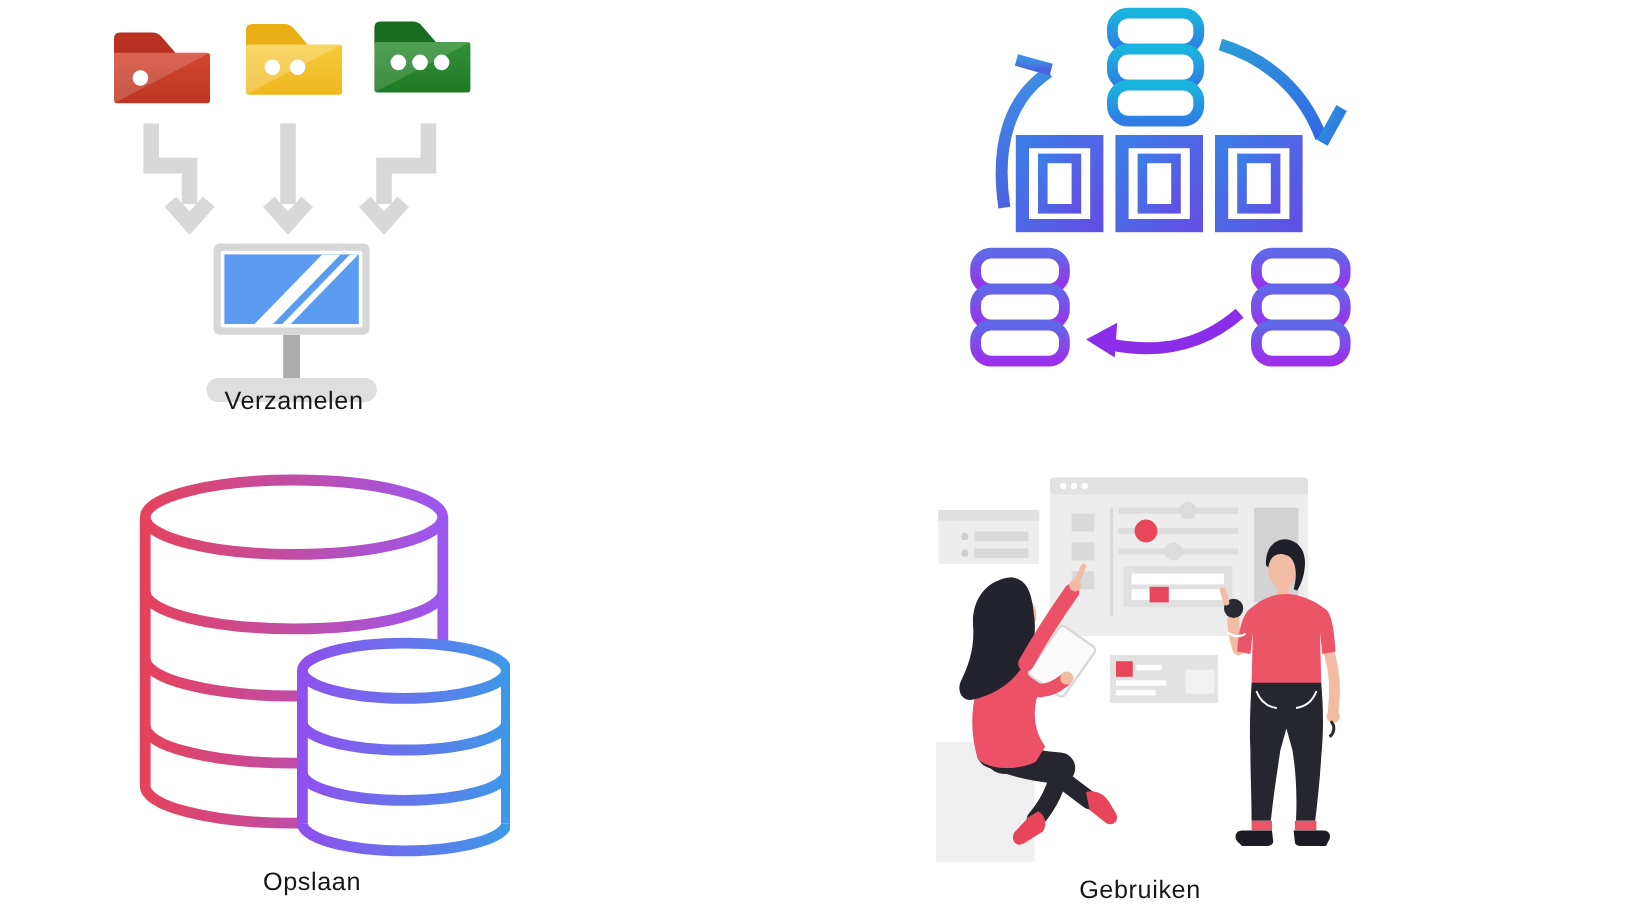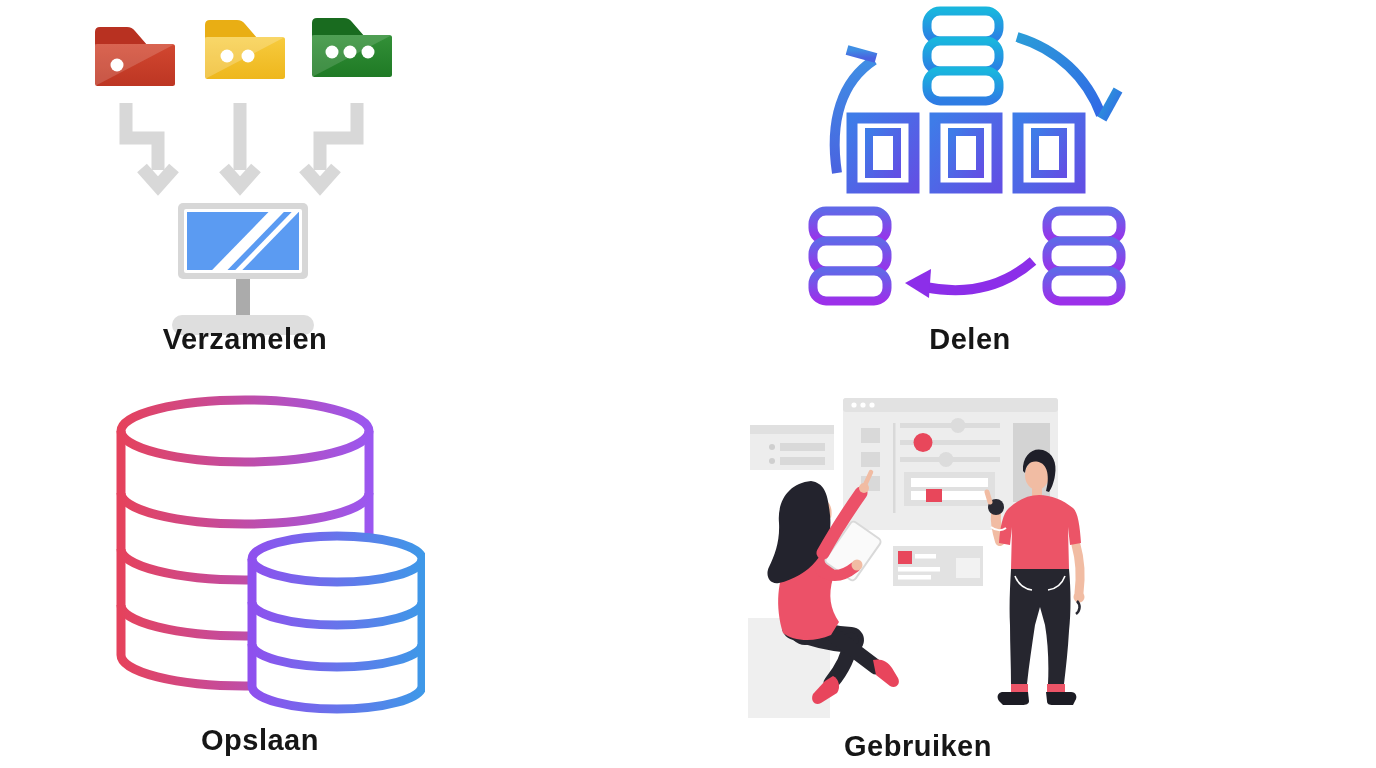--- a/index.html
+++ b/index.html
@@ -5,21 +5,21 @@
   html,body{margin:0;padding:0;}
   body{
     width:1376px;height:768px;position:relative;overflow:hidden;
     background:#ffffff;
     font-family:"Liberation Sans", sans-serif;
   }
   .quadrant{position:absolute;}
   .q-label{
     position:absolute;left:0;right:0;
     text-align:center;
-    font-size:29px;font-weight:700;color:#161616;letter-spacing:.5px;
+    font-size:21px;font-weight:400;color:#161616;letter-spacing:.5px;
   }
   svg{display:block;}
 </style>
 </head>
 <body>
 
 <div class="quadrant" style="left:85px;top:5px;width:320px;height:360px;">
   <svg width="320" height="340" viewBox="0 0 320 340">
     <defs>
       <linearGradient id="fRed" x1="0" y1="0" x2="0" y2="1">
@@ -159,21 +159,20 @@
       <rect x="242" y="206" width="74" height="30" rx="13"></rect>
       <rect x="242" y="236" width="74" height="30" rx="13"></rect>
       <rect x="242" y="266" width="74" height="30" rx="13"></rect>
     </g>
 
     <g>
       <path d="M228,256 C196,284 160,290 120,282" stroke="#8c2ee9" stroke-width="10" fill="none"></path>
       <polygon points="100,278 126,264 124,293" fill="#8c2ee9"></polygon>
     </g>
   </svg>
-  <div class="q-label" style="top:318px;">Delen</div>
 </div>
 
 <div class="quadrant" style="left:95px;top:389px;width:330px;height:373px;">
   <svg width="330" height="330" viewBox="0 0 330 330">
     <defs>
       <linearGradient id="gBig" x1="0" y1="0" x2="1" y2="0">
           <stop offset="0" stop-color="#e5425c"></stop>
           <stop offset="1" stop-color="#9b57f0"></stop>
         </linearGradient>
       <linearGradient id="gSmall" x1="0" y1="0" x2="1" y2="0">
@@ -201,21 +200,21 @@
         <path d="M157,170 V297 M327,170 V297"></path>
         <path d="M157,213 A85,23 0 0 0 327,213"></path>
         <path d="M157,255 A85,23 0 0 0 327,255"></path>
         <path d="M157,297 A85,23 0 0 0 327,297"></path>
       </g>
     </g>
   </svg>
   <div class="q-label" style="top:335px;">Opslaan</div>
 </div>
 
-<div class="quadrant" style="left:733px;top:395px;width:370px;height:373px;">
+<div class="quadrant" style="left:765px;top:395px;width:370px;height:373px;">
   <svg width="370" height="330" viewBox="0 0 370 330">
 
     <g>
       <rect x="110" y="3" width="215" height="132" rx="3" fill="#ededed"></rect>
       <rect x="110" y="3" width="215" height="14" rx="3" fill="#e2e2e2"></rect>
       <circle cx="121" cy="10" r="2.6" fill="#ffffff"></circle>
       <circle cx="130" cy="10" r="2.6" fill="#ffffff"></circle>
       <circle cx="139" cy="10" r="2.6" fill="#ffffff"></circle>
       <rect x="128" y="33" width="19" height="15" fill="#d9d9d9"></rect>
       <rect x="128" y="57" width="19" height="15" fill="#d9d9d9"></rect>

